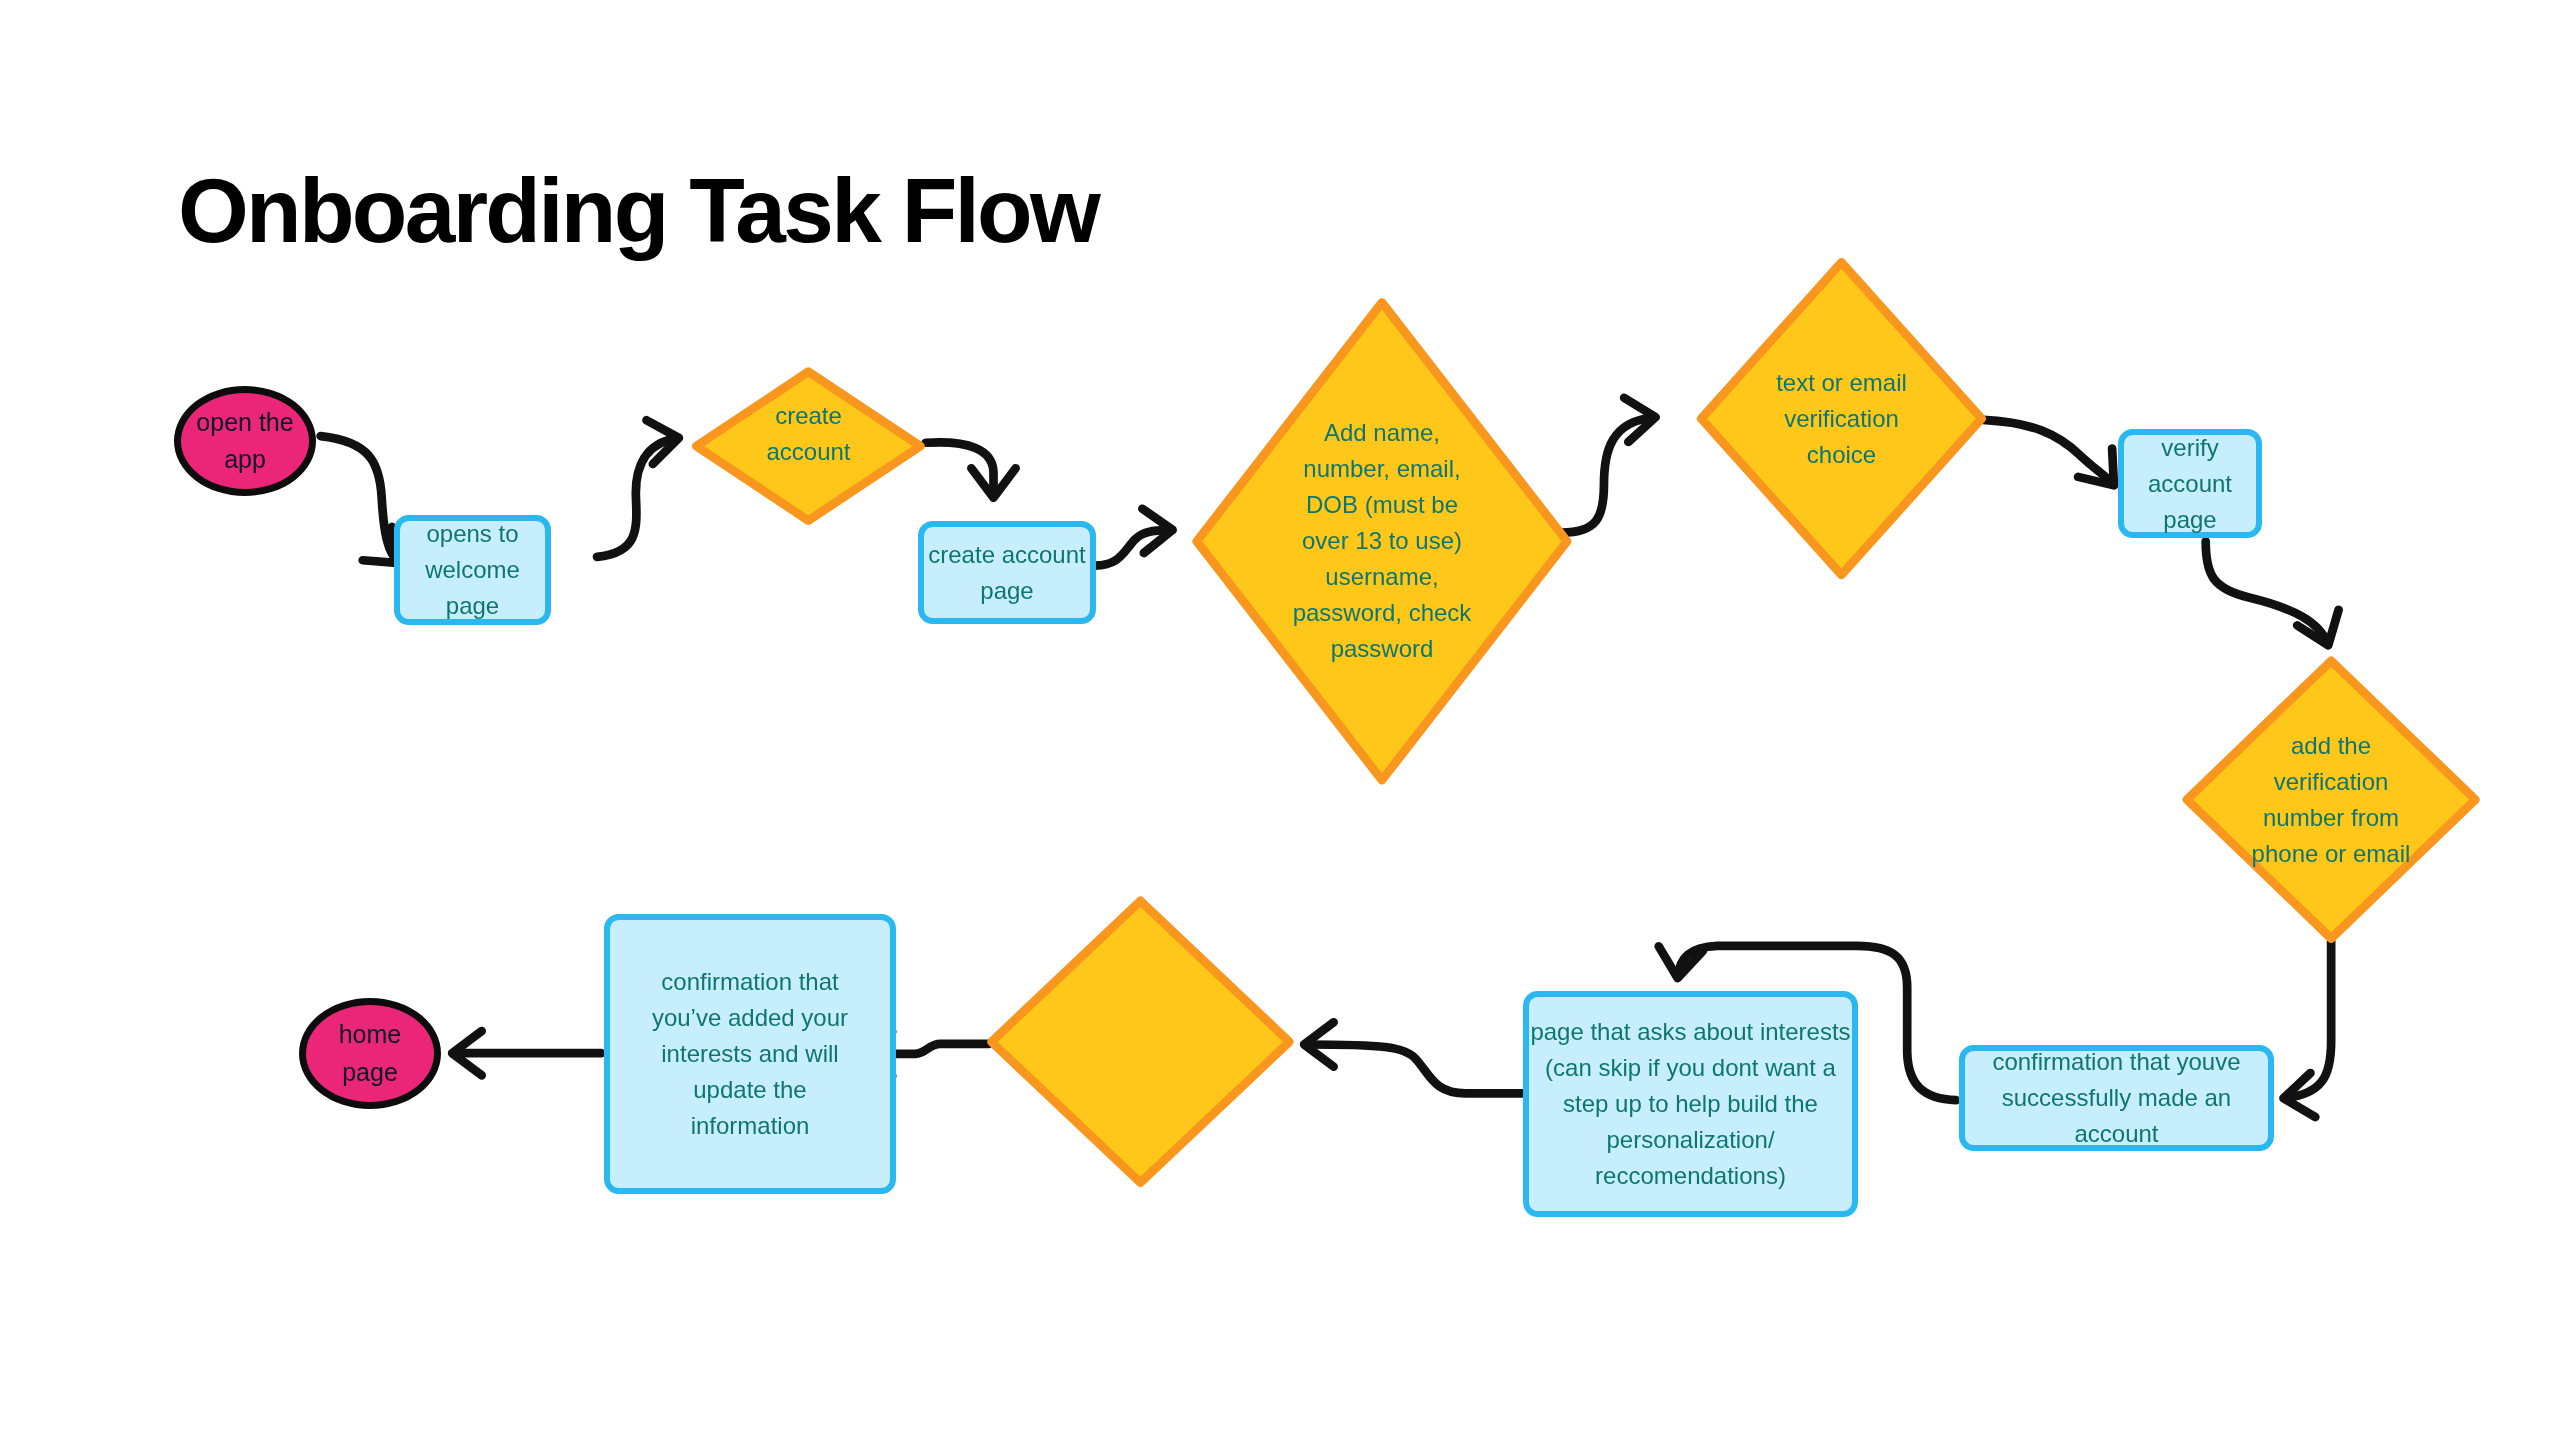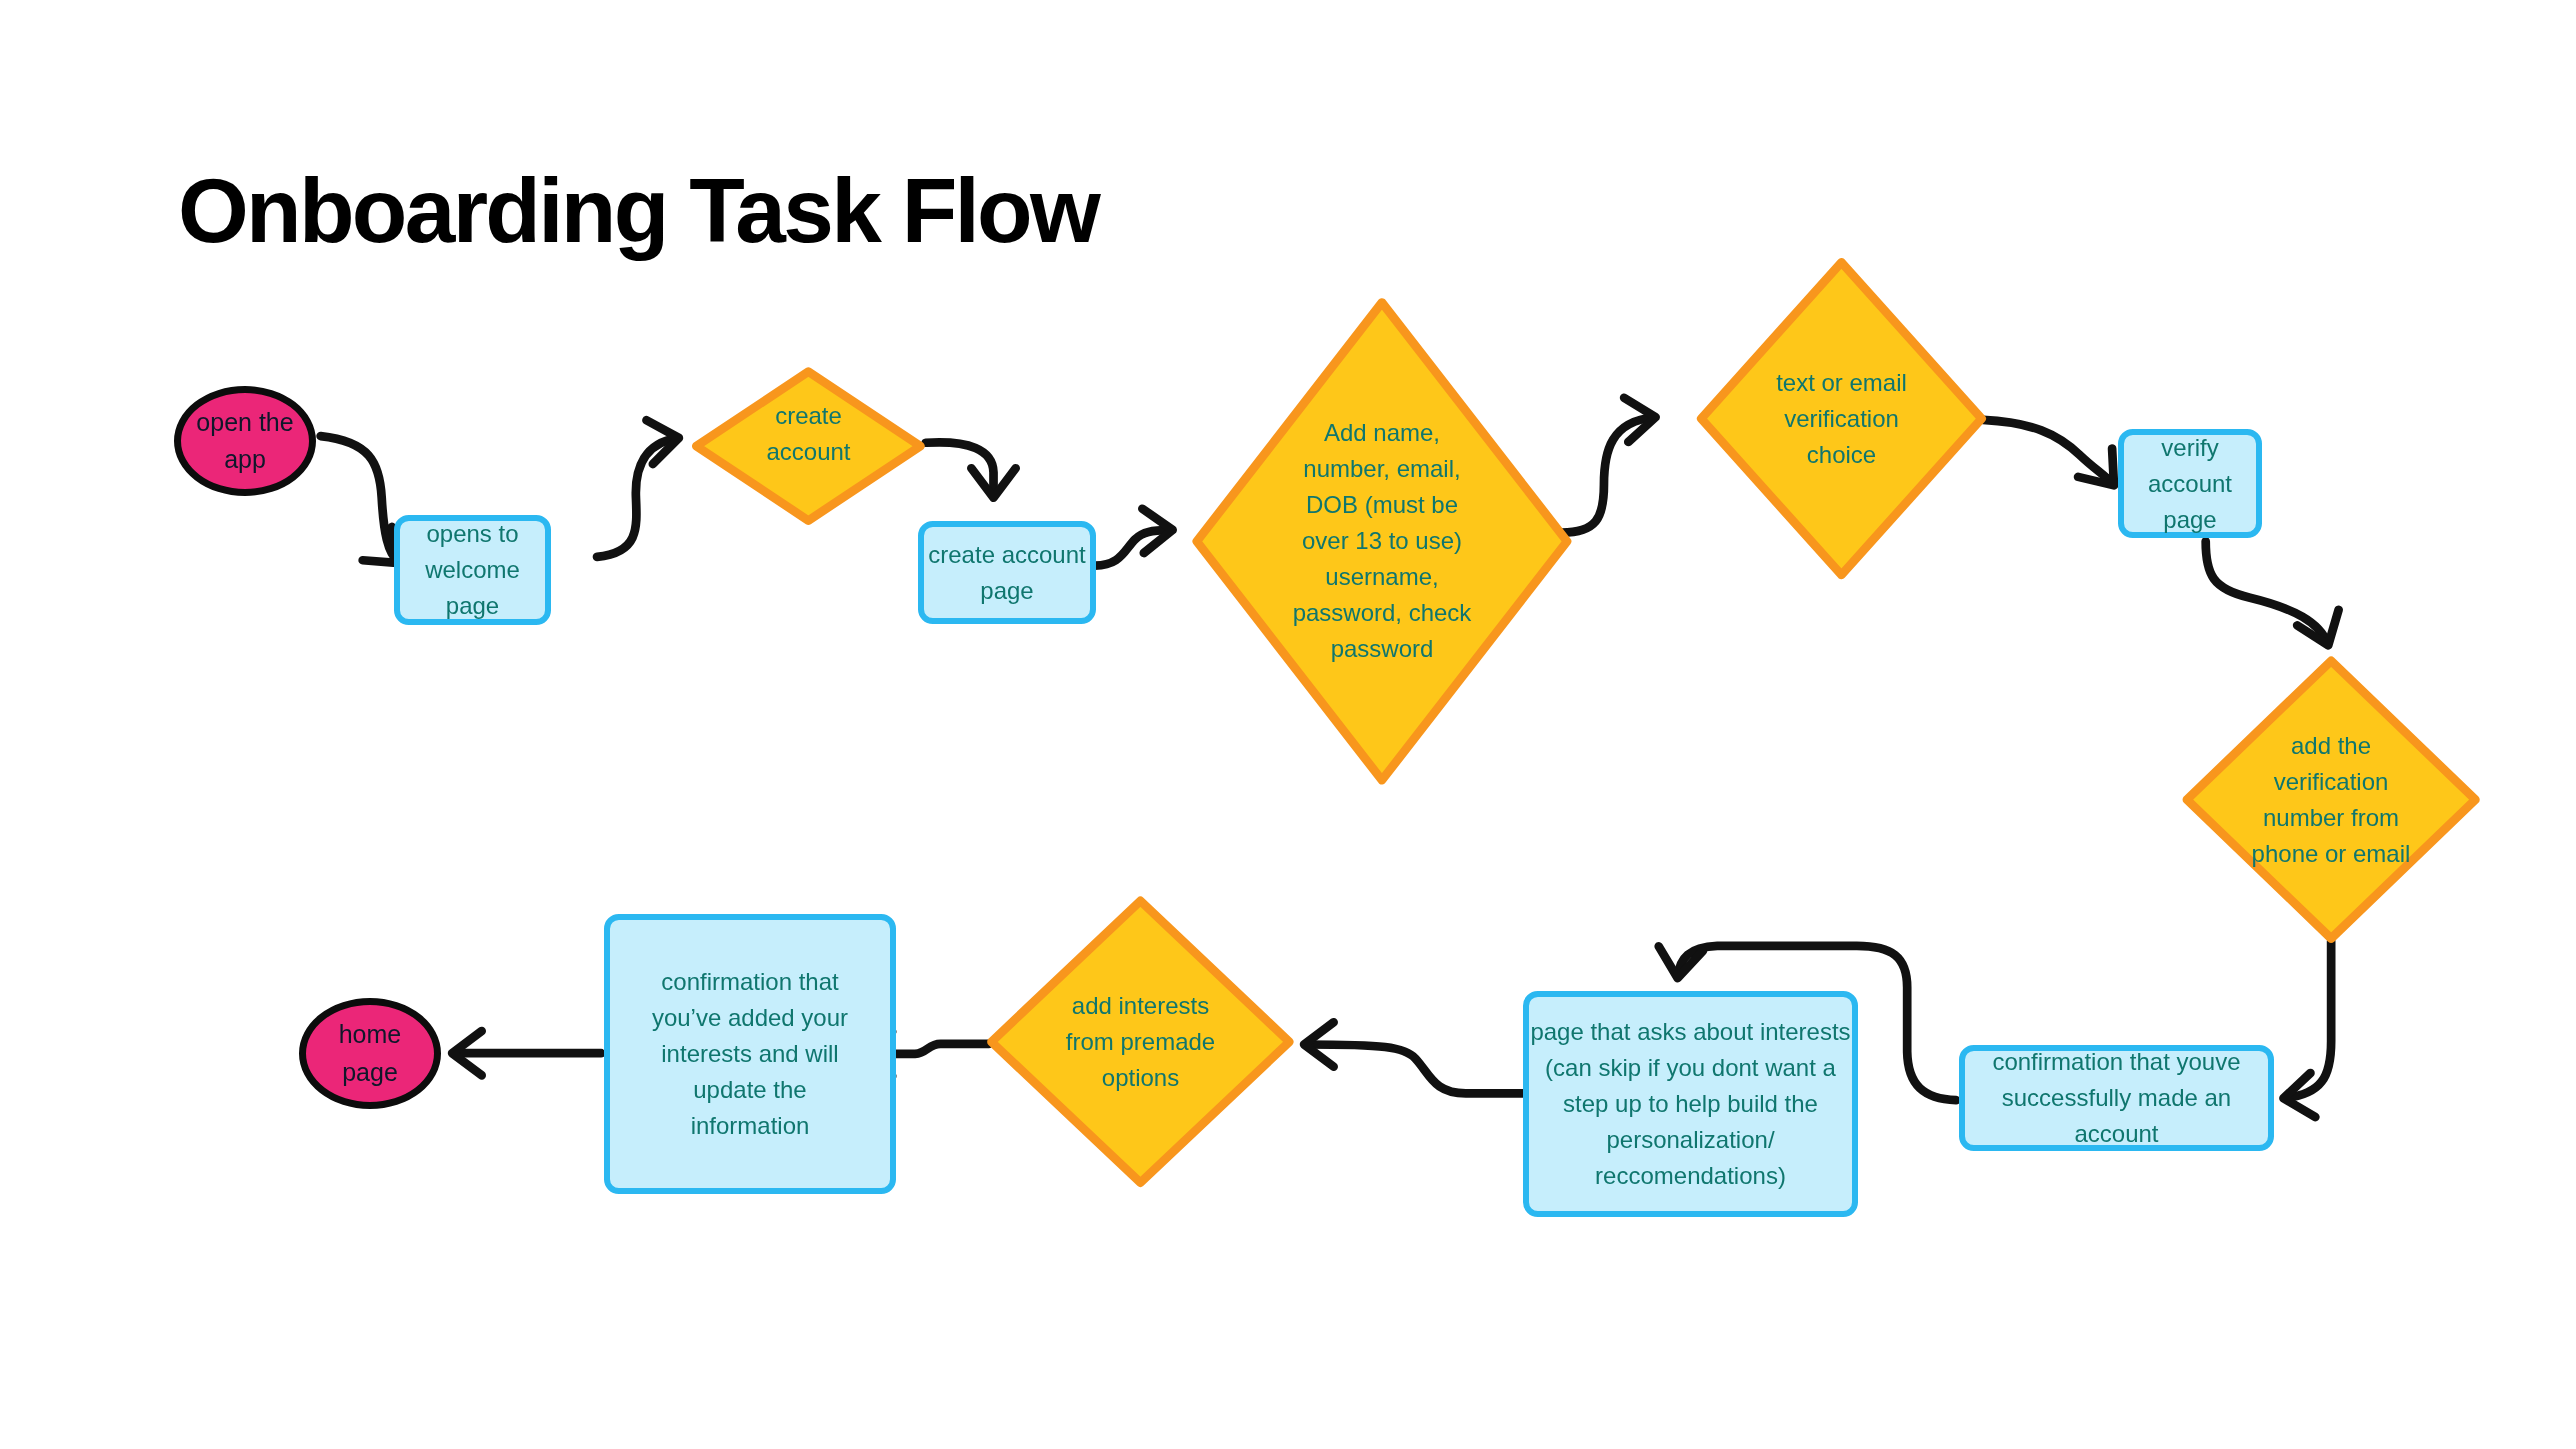--- a/index.html
+++ b/index.html
@@ -110,20 +110,15 @@
     <span class="label">text or email
 verification
 choice</span>
   </div>
   <div class="overlay" style="left:2217px;top:711px;width:228px;height:177px;">
     <span class="label">add the
 verification
 number from
 phone or email</span>
   </div>
-  <div class="overlay" style="left:1030px;top:966px;width:221px;height:152px;">
-    <span class="label">add interests
-from premade
-options</span>
-  </div>
 
 </div>
 
 
 </body></html>

